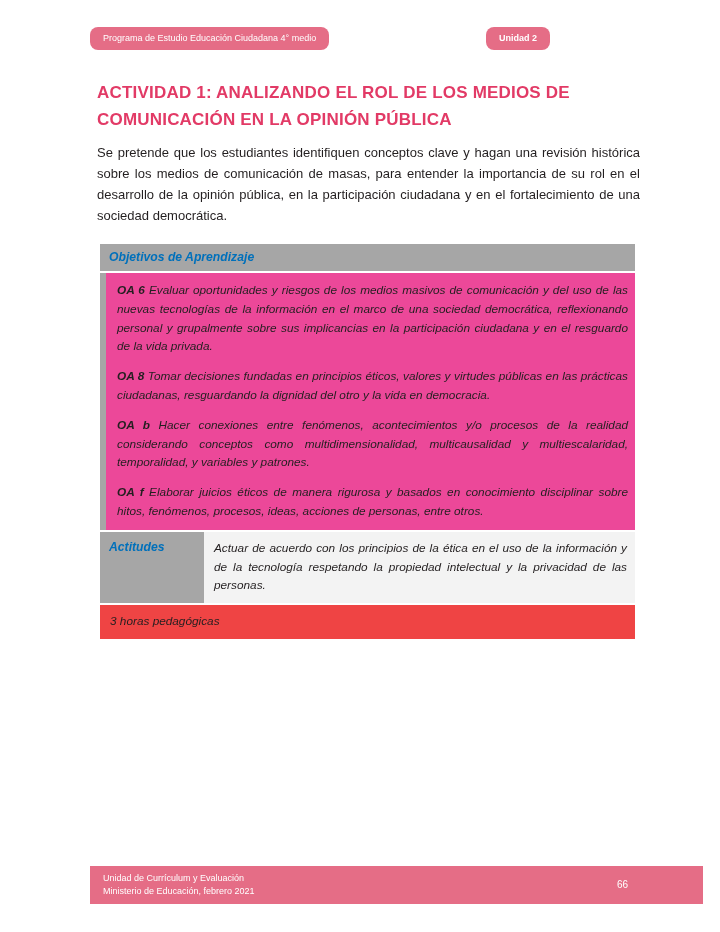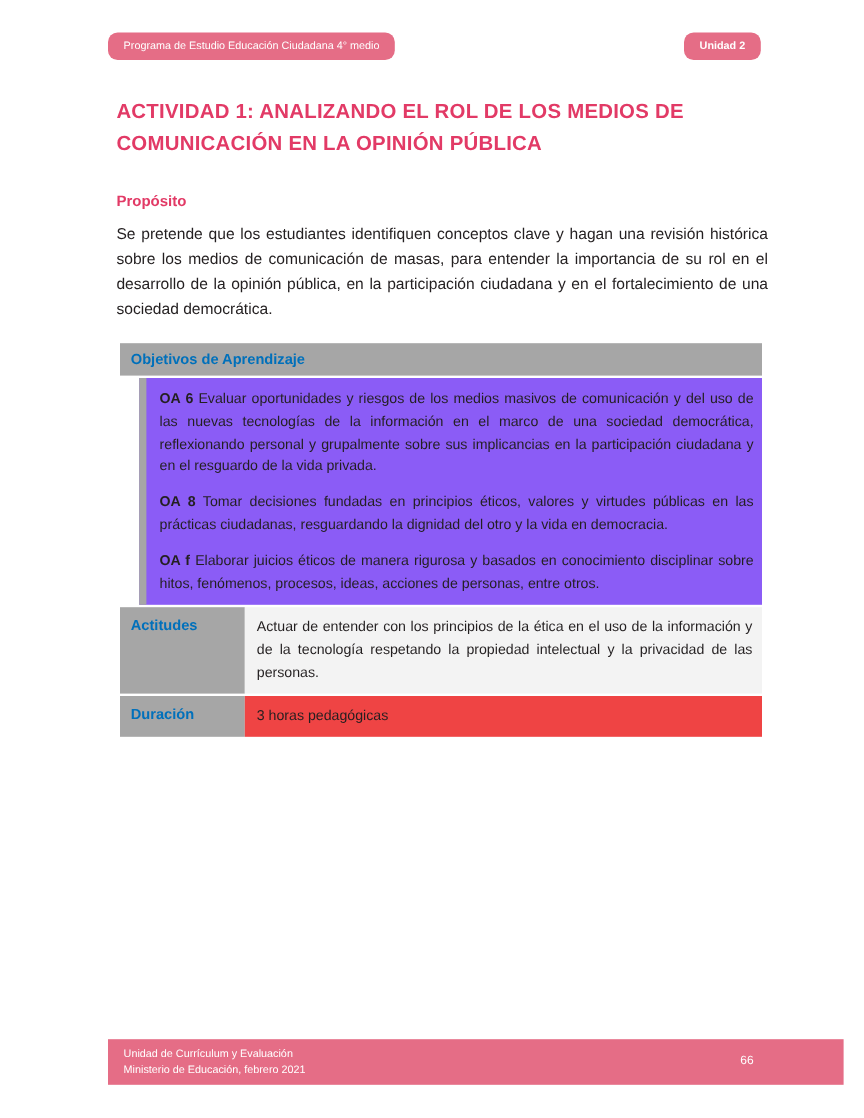--- a/index.html
+++ b/index.html
@@ -3,49 +3,48 @@
 <meta charset="utf-8">
 <style>
   * { margin:0; padding:0; box-sizing:border-box; }
   html, body { background:#ffffff; }
   body {
     width:720px; height:932px; position:relative; overflow:hidden;
     font-family:"Liberation Sans", sans-serif;
     color:#231f20;
   }
   .topbar {
-    position:absolute; top:27px; left:90px; width:544px;
+    position:absolute; top:27px; left:90px; width:460px;
     display:flex; justify-content:space-between; align-items:flex-start;
   }
   .badge {
     background:var(--band,#e56d86); color:#fff;
     font-size:9px; line-height:11px; padding:6px 13px; border-radius:8px;
     white-space:nowrap;
   }
   .badge-right { font-weight:bold; }
   .content { position:absolute; top:79px; left:97px; width:543px; }
   .title {
     color:var(--accent,#e23a66); font-size:17px; font-weight:bold;
     line-height:27px; letter-spacing:0.2px;
   }
   .proposito-h {
     margin-top:28px; color:var(--accent,#e23a66);
     font-size:12.5px; font-weight:bold;
   }
   .lede { margin-top:9px; font-size:13px; line-height:21px; text-align:justify; }
-  .obj-table { margin-top:18px; margin-left:3px; width:535px; font-size:12.2px; }
+  .obj-table { margin-top:18px; margin-left:3px; width:535px; font-size:12.2px;font-style:italic; }
   .t-header {
     background:var(--gray,#a6a6a6); color:var(--blue,#0070bb);
     font-weight:bold; padding:6px 9px 7px; font-size:12.2px;
   }
   .oa-body {
-    background:#8b5cf6; margin-top:2px;
+    background:#ec4899; margin-top:2px;
     border-left:6px solid var(--gray,#a6a6a6);
     padding:8px 7px 9px 11px;
-    margin-left:16px;
   }
   .oa-body p {
     text-align:justify; font-size:11.8px; line-height:18.8px; margin-bottom:11px;
   }
   .oa-body p:last-child { margin-bottom:0; }
   .trow { display:flex; margin-top:2px; }
   .tlabel {
     flex:0 0 104px; background:var(--gray,#a6a6a6); color:var(--blue,#0070bb);
     font-weight:bold; padding:8px 6px 6px 9px; font-size:12.2px;
   }
@@ -69,41 +68,40 @@
 <div class="page">
 
   <div class="topbar">
     <div class="badge badge-left">Programa de Estudio Educación Ciudadana 4° medio</div>
     <div class="badge badge-right">Unidad 2</div>
   </div>
 
   <div class="content">
     <h1 class="title">ACTIVIDAD 1: ANALIZANDO EL ROL DE LOS MEDIOS DE COMUNICACIÓN EN LA OPINIÓN PÚBLICA</h1>
 
-    <h2 class="proposito-h">Propósito</h2>
 
     <p class="lede">Se pretende que los estudiantes identifiquen conceptos clave y hagan una revisión histórica sobre los medios de comunicación de masas, para entender la importancia de su rol en el desarrollo de la opinión pública, en la participación ciudadana y en el fortalecimiento de una sociedad democrática.</p>
 
     <div class="obj-table">
 
       <div class="t-header">Objetivos de Aprendizaje</div>
 
       <div class="oa-body">
         <p><b>OA 6</b> <span>Evaluar oportunidades y riesgos de los medios masivos de comunicación y del uso de las nuevas tecnologías de la información en el marco de una sociedad democrática, reflexionando personal y grupalmente sobre sus implicancias en la participación ciudadana y en el resguardo de la vida privada.</span></p>
         <p><b>OA 8</b> <span>Tomar decisiones fundadas en principios éticos, valores y virtudes públicas en las prácticas ciudadanas, resguardando la dignidad del otro y la vida en democracia.</span></p>
+        <p><b>OA b</b> <span>Hacer conexiones entre fenómenos, acontecimientos y/o procesos de la realidad considerando conceptos como multidimensionalidad, multicausalidad y multiescalaridad, temporalidad, y variables y patrones.</span></p>
         <p><b>OA f</b> <span>Elaborar juicios éticos de manera rigurosa y basados en conocimiento disciplinar sobre hitos, fenómenos, procesos, ideas, acciones de personas, entre otros.</span></p>
       </div>
 
       <div class="trow">
         <div class="tlabel">Actitudes</div>
-        <div class="tcontent shaded">Actuar de entender con los principios de la ética en el uso de la información y de la tecnología respetando la propiedad intelectual y la privacidad de las personas.</div>
+        <div class="tcontent shaded">Actuar de acuerdo con los principios de la ética en el uso de la información y de la tecnología respetando la propiedad intelectual y la privacidad de las personas.</div>
       </div>
 
       <div class="trow">
-        <div class="tlabel">Duración</div>
         <div class="tcontent">3 horas pedagógicas</div>
       </div>
 
     </div>
   </div>
 
   <div class="footer">
     <div class="footer-left">
       <div>Unidad de Currículum y Evaluación</div>
       <div>Ministerio de Educación, febrero 2021</div>

